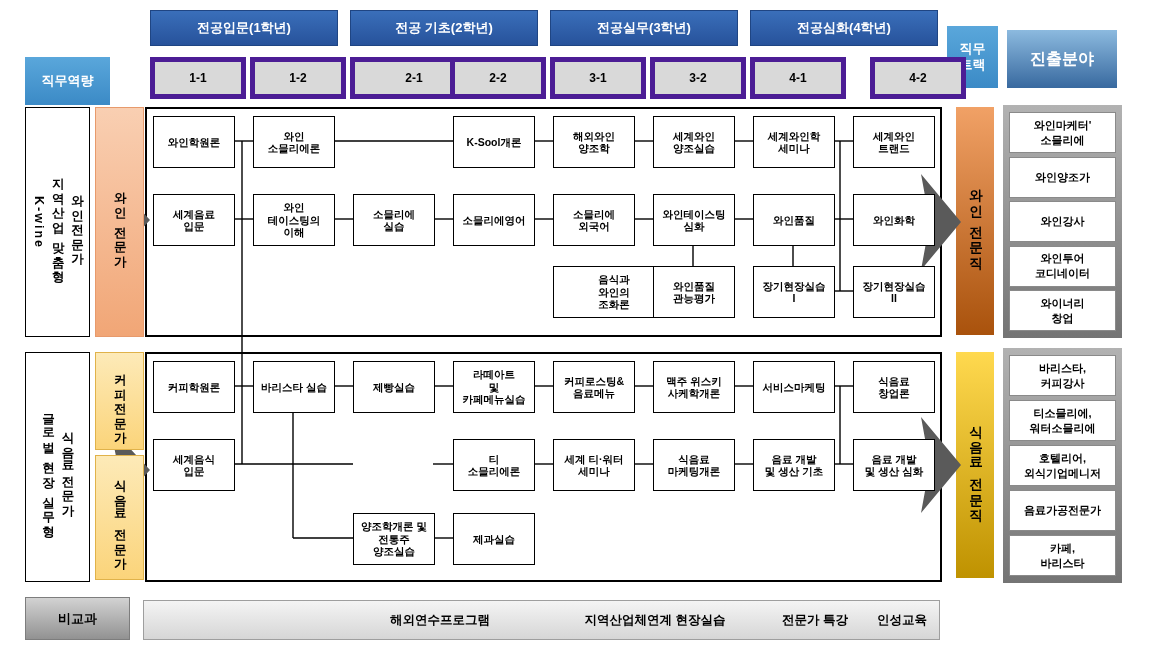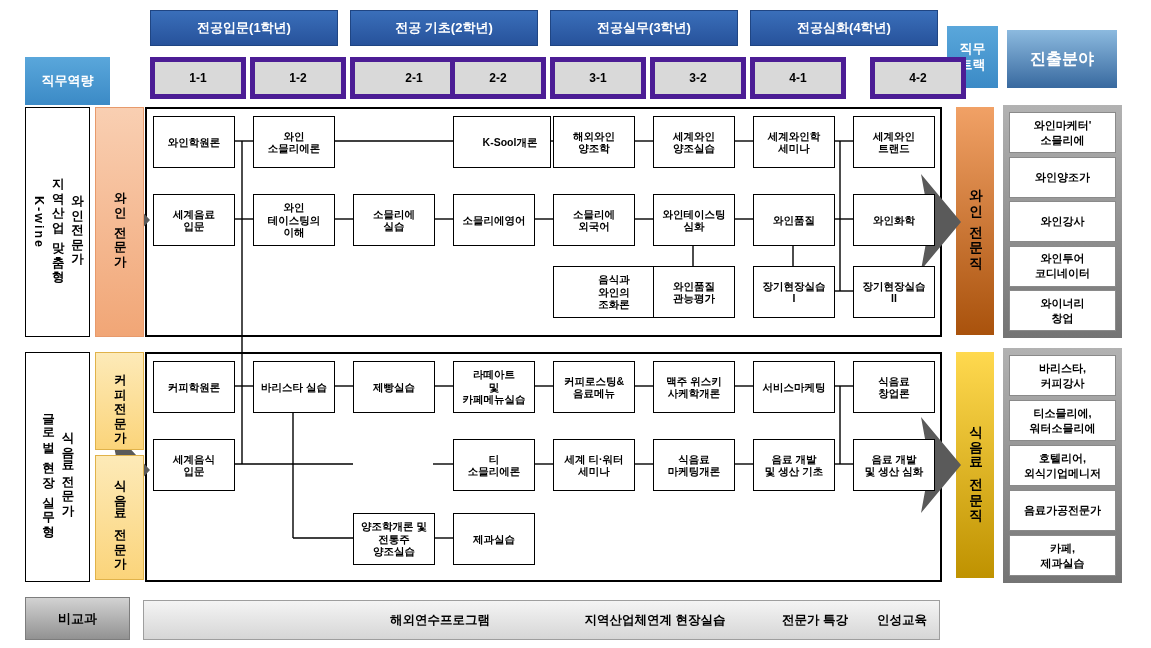--- a/index.html
+++ b/index.html
@@ -121,42 +121,42 @@
     </div>
   <div class="abs careerwrap" id="careers-food" style="left:1003px;top:348px;width:119px;height:235px;">
       <div class="career pre">바리스타,
 커피강사</div>
       <div class="career pre">티소믈리에,
 워터소믈리에</div>
       <div class="career pre">호텔리어,
 외식기업메니저</div>
       <div class="career pre">음료가공전문가</div>
       <div class="career pre">카페,
-제과실습</div>
+바리스타</div>
     </div>
 
   <div class="abs flex extrabox" style="left:25px;top:597px;width:103px;height:41px;">비교과</div>
   <div class="abs extrabar" id="extra-bar" style="left:143px;top:600px;width:795px;height:38px;"></div>
 
 <div class="flex year pre" style="position: absolute; left: 150px; top: 10px; width: 186px; height: 34px;">전공입문(1학년)</div>
     <div class="flex sem" style="position: absolute; left: 150px; top: 57px; width: 86px; height: 32px;">1-1</div>
     <div class="flex sem" style="position: absolute; left: 250px; top: 57px; width: 86px; height: 32px;">1-2</div>
     <div class="flex year pre" style="position: absolute; left: 350px; top: 10px; width: 186px; height: 34px;">전공 기초(2학년)</div>
     <div class="flex sem" style="position: absolute; left: 350px; top: 57px; width: 86px; height: 32px; padding-left: 16px;">2-1</div>
     <div class="flex sem" style="position: absolute; left: 450px; top: 57px; width: 86px; height: 32px;">2-2</div>
     <div class="flex year pre" style="position: absolute; left: 550px; top: 10px; width: 186px; height: 34px;">전공실무(3학년)</div>
     <div class="flex sem" style="position: absolute; left: 550px; top: 57px; width: 86px; height: 32px;">3-1</div>
     <div class="flex sem" style="position: absolute; left: 650px; top: 57px; width: 86px; height: 32px;">3-2</div>
     <div class="flex year pre" style="position: absolute; left: 750px; top: 10px; width: 186px; height: 34px;">전공심화(4학년)</div>
     <div class="flex sem" style="position: absolute; left: 750px; top: 57px; width: 86px; height: 32px;">4-1</div>
     <div class="flex sem" style="position: absolute; left: 850px; top: 57px; width: 86px; height: 32px; margin-left: 20px;">4-2</div>
     <div class="flex course pre" style="position: absolute; left: 153px; top: 116px; width: 80px; height: 50px;">와인학원론</div>
     <div class="flex course pre" style="position: absolute; left: 253px; top: 116px; width: 80px; height: 50px;">와인
 소믈리에론</div>
-    <div class="flex course pre" style="position: absolute; left: 453px; top: 116px; width: 80px; height: 50px; padding-left: 16px;">K-Sool개론</div>
+    <div class="flex course pre" style="position: absolute; left: 453px; top: 116px; width: 80px; height: 50px;">K-Sool개론</div>
     <div class="flex course pre" style="position: absolute; left: 553px; top: 116px; width: 80px; height: 50px;">해외와인
 양조학</div>
     <div class="flex course pre" style="position: absolute; left: 653px; top: 116px; width: 80px; height: 50px;">세계와인
 양조실습</div>
     <div class="flex course pre" style="position: absolute; left: 753px; top: 116px; width: 80px; height: 50px;">세계와인학
 세미나</div>
     <div class="flex course pre" style="position: absolute; left: 853px; top: 116px; width: 80px; height: 50px;">세계와인
 트랜드</div>
     <div class="flex course pre" style="position: absolute; left: 153px; top: 194px; width: 80px; height: 50px;">세계음료
 입문</div>

